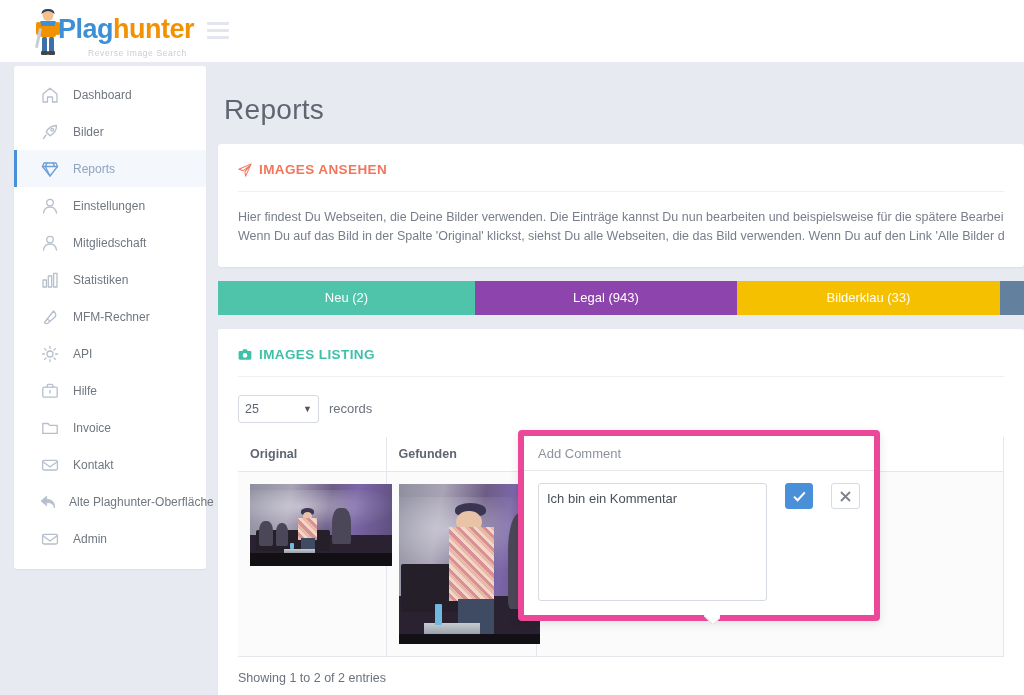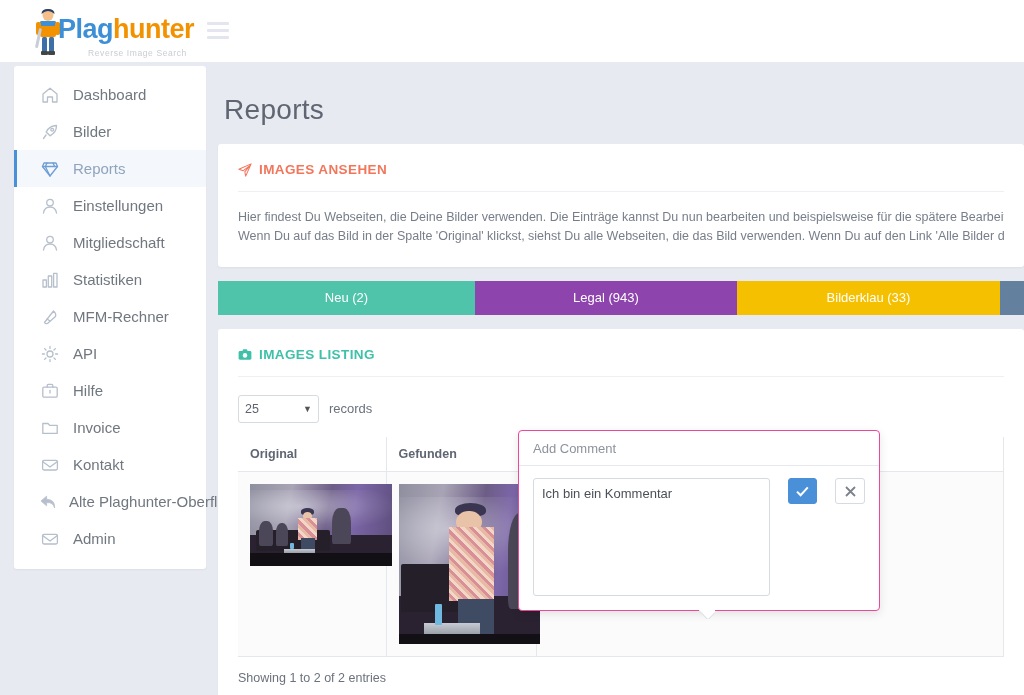--- a/index.html
+++ b/index.html
@@ -48,21 +48,21 @@
   #sidebar{
     position:absolute; left:14px; top:66px; width:192px;
     background:#ffffff;
     border-radius:3px;
     padding:10px 0 12px 0;
     box-shadow:0 1px 2px rgba(0,0,0,.05);
   }
   .nav-item{
     display:flex; align-items:center;
     height:37px; padding-left:22px;
-    color:#70777f; font-size:15px;
+    color:#70777f; font-size:12px;
     border-left:3px solid transparent;
     cursor:pointer; white-space:nowrap;
   }
   .nav-item .nav-icon{
     width:22px; margin-right:12px; display:flex; align-items:center; justify-content:center;
     color:#b6bfcb;
   }
   .nav-item.active{
     background:#f4f7fb;
     border-left:3px solid #4a90d9;
@@ -197,21 +197,21 @@
   }
 
   #entries-info{
     margin-top:14px; font-size:12.5px; color:#6b727c;
   }
 
   
   #comment-popover{
     position:absolute; left:518px; top:430px; width:362px;
     background:#ffffff;
-    border:1px solid #ec4899;
+    border:6px solid #ec4899;
     border-radius:4px;
     box-shadow:0 3px 10px rgba(0,0,0,.10);
     z-index:40;
   }
   #popover-title{
     padding:10px 14px 9px 14px;
     font-size:13px; color:#8d939d;
     border-bottom:1px solid #e6e8ed;
   }
   #popover-body{

